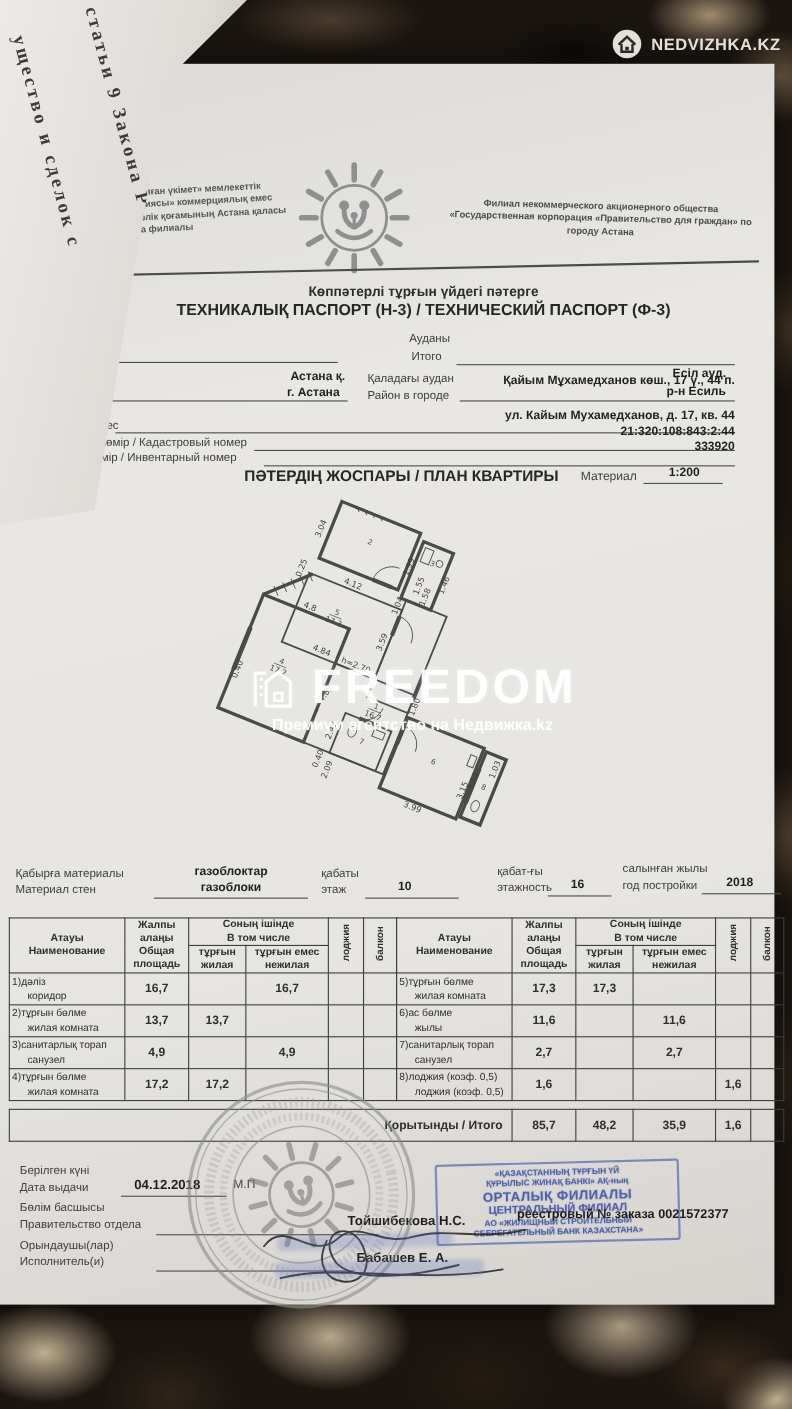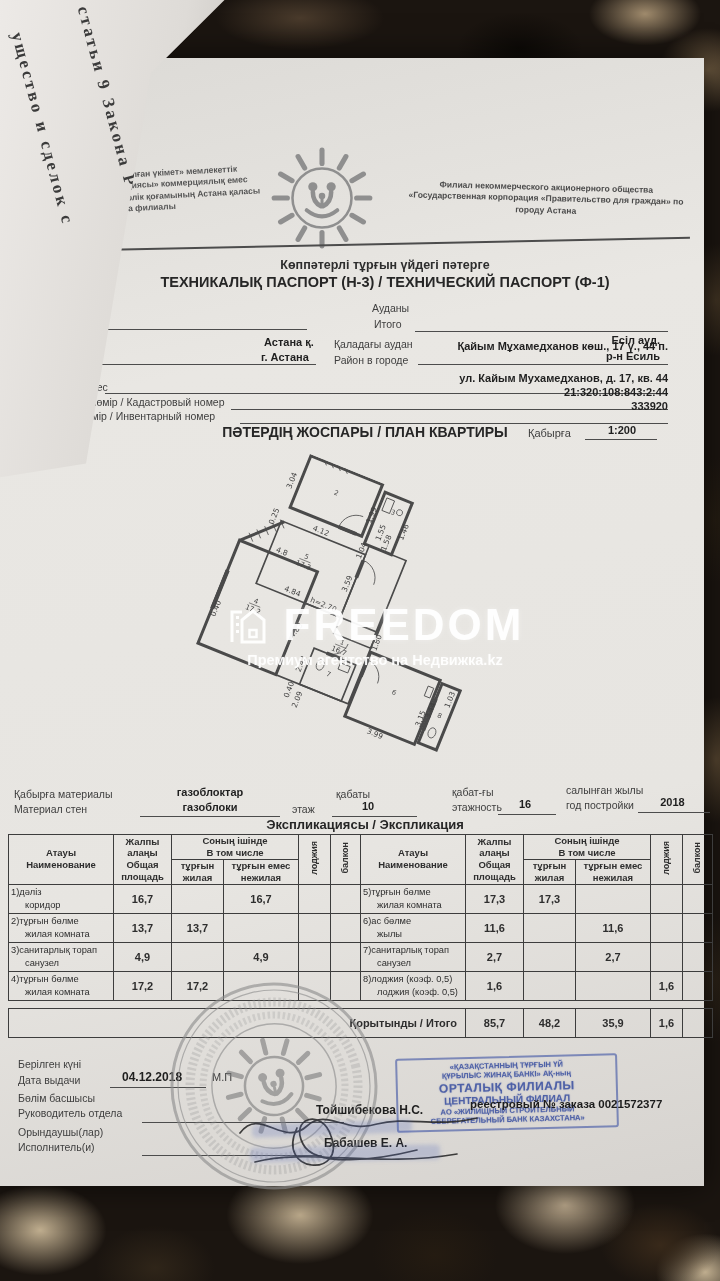--- a/index.html
+++ b/index.html
@@ -117,33 +117,42 @@
     <line x1="0" y1="1" x2="0" y2="9" stroke="currentColor" stroke-width="3"></line>
     <path d="M-15,12 Q0,24 15,12" stroke="currentColor" stroke-width="4" fill="none" stroke-linecap="round"></path>
   </symbol>
 </svg>
 
 <div class="scene">
   <div class="fabric"></div>
 
   <div class="paper"></div>
 
+  <div class="brand">
+    <svg width="28" height="28" viewBox="-14 -14 28 28">
+      <circle r="13" fill="#f3f0ea"></circle>
+      <path d="M-7,0 L0,-6.5 L7,0" fill="none" stroke="#2a2a2a" stroke-width="2.2" stroke-linecap="round"></path>
+      <path d="M-5,0 V7 H5 V0" fill="none" stroke="#2a2a2a" stroke-width="2.2"></path>
+      <rect x="-1.6" y="2.5" width="3.2" height="3.2" fill="#2a2a2a"></rect>
+    </svg>
+    <span class="brand-text">NEDVIZHKA.KZ</span>
+  </div>
 
   <div class="doc">
 
     <div class="org" style="left:92px;top:166px;width:200px;transform:rotate(-3deg);">арға арналған үкімет» мемлекеттік корпорациясы» коммерциялық емес акционерлік қоғамының Астана қаласы бойынша филиалы</div>
     <svg style="position:absolute;left:266px;top:142px;color:#8f8f8f;" width="112" height="112">
         <use href="#sun-logo"></use>
       </svg>
     <div class="org ctr" style="left:400px;top:182px;width:292px;transform:rotate(1.5deg);color:#4c4c4c;">Филиал некоммерческого акционерного общества «Государственная корпорация «Правительство для граждан» по городу Астана</div>
 
     <div class="ln" style="left:86px;top:243px;width:604px;transform:rotate(-1.2deg);height:1.6px;"></div>
 
     <div class="t1 ctr" style="left:95px;top:258px;width:580px;">Көппәтерлі тұрғын үйдегі пәтерге</div>
-    <div class="t2 ctr" style="left:95px;top:274px;width:580px;">ТЕХНИКАЛЫҚ ПАСПОРТ (Н-3) / ТЕХНИЧЕСКИЙ ПАСПОРТ (Ф-1)</div>
+    <div class="t2 ctr" style="left:95px;top:274px;width:580px;">ТЕХНИКАЛЫҚ ПАСПОРТ (Н-3) / ТЕХНИЧЕСКИЙ ПАСПОРТ (Ф-3)</div>
 
     <div class="lab" style="left:60px;top:300px;">Облысы</div>
     <div class="lab" style="left:60px;top:315px;">Область</div>
     <div class="ln" style="left:103px;top:329px;width:204px;"></div>
     <div class="lab" style="left:372px;top:302px;">Ауданы</div>
     <div class="lab" style="left:374px;top:318px;">Итого</div>
     <div class="ln" style="left:415px;top:331px;width:253px;"></div>
 
     <div class="lab" style="left:66px;top:336px;">Қала</div>
     <div class="lab" style="left:63px;top:352px;">Город</div>
@@ -163,21 +172,21 @@
 
     <div class="val rgt" style="left:380px;top:386px;width:288px;">21:320:108:843:2:44</div>
     <div class="lab" style="left:30px;top:396px;">Кадастрлық нөмір / Кадастровый номер</div>
     <div class="ln" style="left:231px;top:409px;width:437px;"></div>
 
     <div class="val rgt" style="left:380px;top:400px;width:288px;">333920</div>
     <div class="lab" style="left:33px;top:410px;">Түгендеу нөмір / Инвентарный номер</div>
     <div class="ln" style="left:240px;top:423px;width:428px;"></div>
 
     <div class="t2 ctr" style="left:170px;top:424px;width:390px;font-size:14px;">ПӘТЕРДІҢ ЖОСПАРЫ / ПЛАН КВАРТИРЫ</div>
-    <div class="lab" style="left:528px;top:427px;font-size:11px;">Қабырға</div>
+    <div class="lab" style="left:528px;top:427px;font-size:11px;">Материал</div>
     <div class="val ctr" style="left:592px;top:424px;width:60px;">1:200</div>
     <div class="ln" style="left:585px;top:439px;width:72px;"></div>
 
     <div class="plan-wrap">
       <svg id="plan-svg" width="370" height="345" viewBox="0 0 370 345">
         <g class="walls">
           <rect class="ext" x="50" y="2" width="103" height="74"></rect>
           <rect class="ext" x="160" y="10" width="39" height="74"></rect>
           <rect class="int" x="46" y="97" width="121" height="90"></rect>
           <rect class="int" x="167" y="84" width="53" height="126"></rect>
@@ -269,34 +278,33 @@
         <span class="freedom-word">FREEDOM</span>
       </div>
       <div class="freedom-tag">Премиум агентство на Недвижка.kz</div>
     </div>
 
     <div class="lab" style="left:14px;top:788px;">Қабырға материалы</div>
     <div class="lab" style="left:14px;top:803px;">Материал стен</div>
     <div class="val ctr" style="left:150px;top:786px;width:120px;">газоблоктар</div>
     <div class="val ctr" style="left:150px;top:801px;width:120px;">газоблоки</div>
     <div class="ln" style="left:140px;top:816px;width:140px;"></div>
-    <div class="lab" style="left:292px;top:788px;margin-left:44px;">қабаты</div>
+    <div class="lab" style="left:292px;top:788px;">қабаты</div>
     <div class="lab" style="left:292px;top:803px;">этаж</div>
     <div class="val ctr" style="left:338px;top:800px;width:60px;">10</div>
     <div class="ln" style="left:332px;top:816px;width:85px;"></div>
     <div class="lab" style="left:452px;top:786px;">қабат-ғы</div>
     <div class="lab" style="left:452px;top:801px;">этажность</div>
     <div class="val ctr" style="left:500px;top:798px;width:50px;">16</div>
     <div class="ln" style="left:498px;top:814px;width:58px;"></div>
     <div class="lab" style="left:566px;top:784px;">салынған жылы</div>
     <div class="lab" style="left:566px;top:799px;">год постройки</div>
     <div class="val ctr" style="left:645px;top:796px;width:55px;">2018</div>
     <div class="ln" style="left:638px;top:812px;width:72px;"></div>
 
-    <div class="t2 ctr" style="left:200px;top:817px;width:330px;font-size:13px;">Экспликациясы / Экспликация</div>
 
     <table class="exp" style="left:8px;top:834px;width:352px;">
       <colgroup>
           <col style="width:105px">
           <col style="width:58px">
           <col style="width:52px">
           <col style="width:75px">
           <col style="width:32px">
           <col style="width:30px">
         </colgroup>
@@ -482,21 +490,21 @@
         </tbody>
     </table>
 
     <div class="lab" style="left:18px;top:1058px;">Берілген күні</div>
     <div class="lab" style="left:18px;top:1074px;">Дата выдачи</div>
     <div class="val" style="left:122px;top:1070px;font-size:12px;">04.12.2018</div>
     <div class="ln" style="left:110px;top:1087px;width:96px;"></div>
     <div class="lab" style="left:212px;top:1071px;font-size:11px;">М.П</div>
 
     <div class="lab" style="left:18px;top:1092px;">Бөлім басшысы</div>
-    <div class="lab" style="left:18px;top:1107px;">Руководитель отдела</div>
+    <div class="lab" style="left:18px;top:1107px;">Правительство отдела</div>
     <div class="ln" style="left:142px;top:1122px;width:202px;"></div>
     <div class="val" style="left:316px;top:1103px;font-size:12px;">Тойшибекова Н.С.</div>
 
     <div class="lab" style="left:18px;top:1126px;">Орындаушы(лар)</div>
     <div class="lab" style="left:18px;top:1141px;">Исполнитель(и)</div>
     <div class="ln" style="left:142px;top:1155px;width:180px;"></div>
     <div class="val" style="left:324px;top:1136px;font-size:12px;">Бабашев Е. А.</div>
 
     <div class="bank-stamp">
       <div class="bs-s">«ҚАЗАҚСТАННЫҢ ТҰРҒЫН ҮЙ</div>

